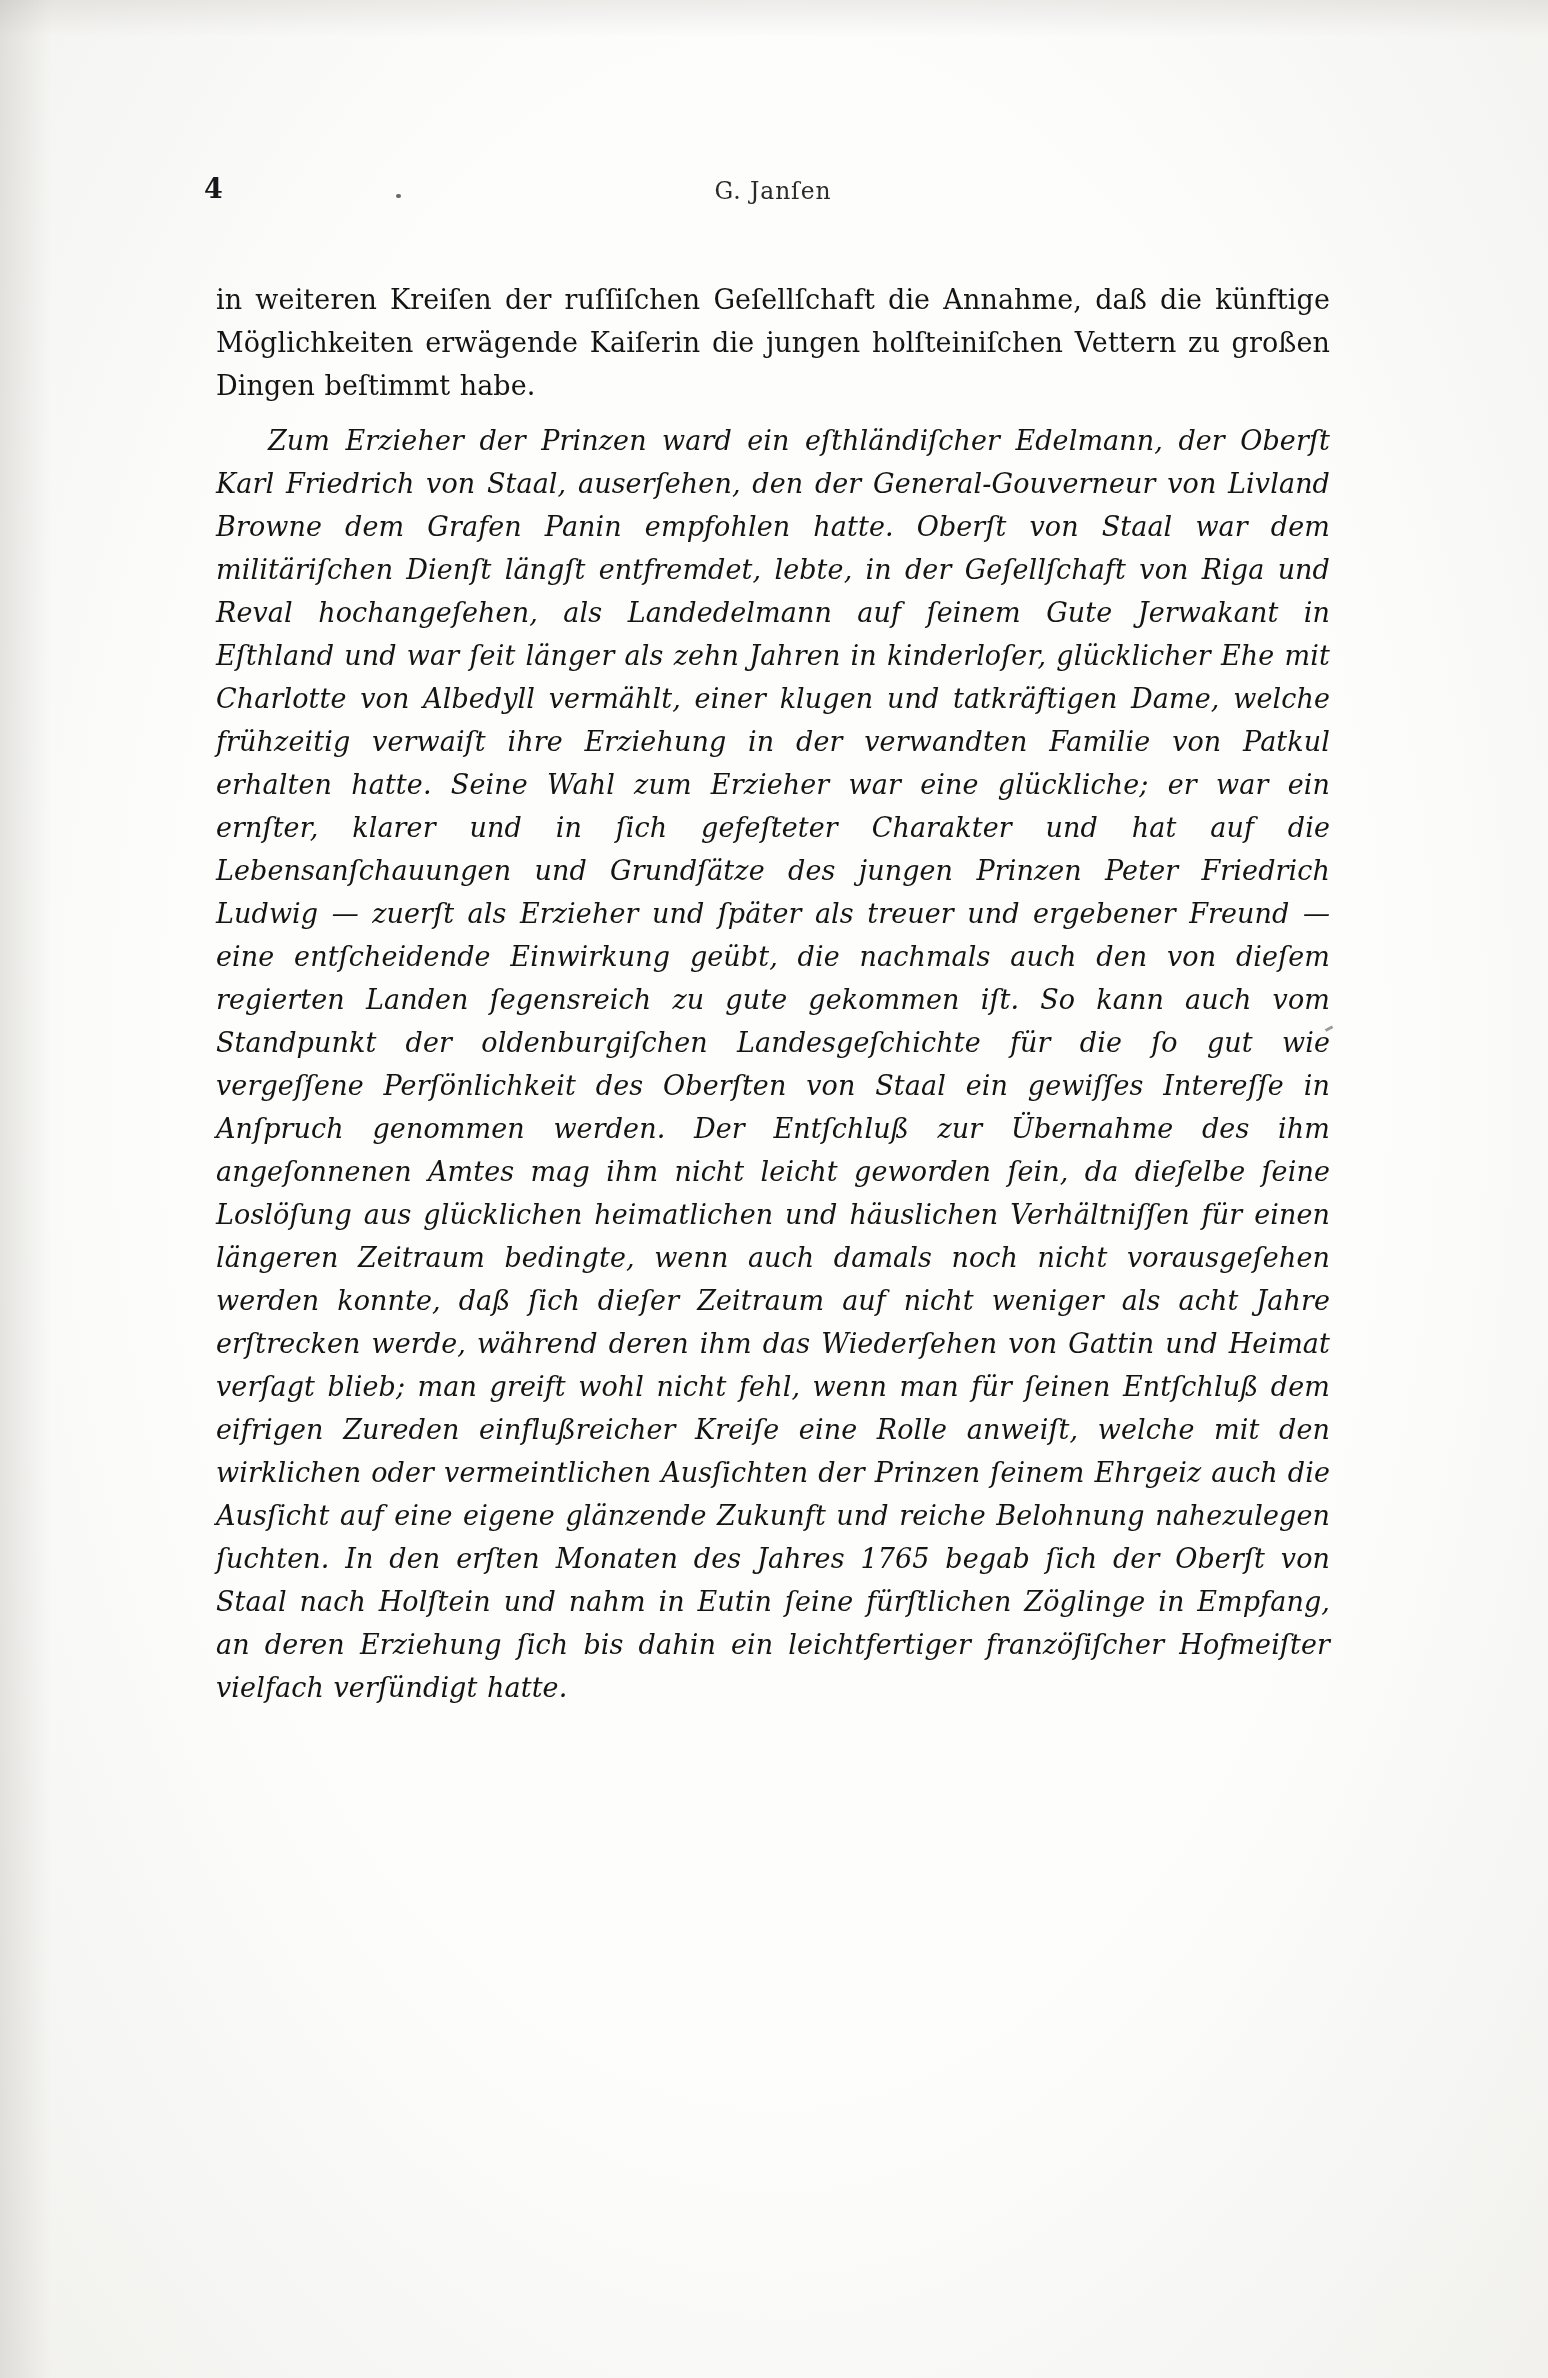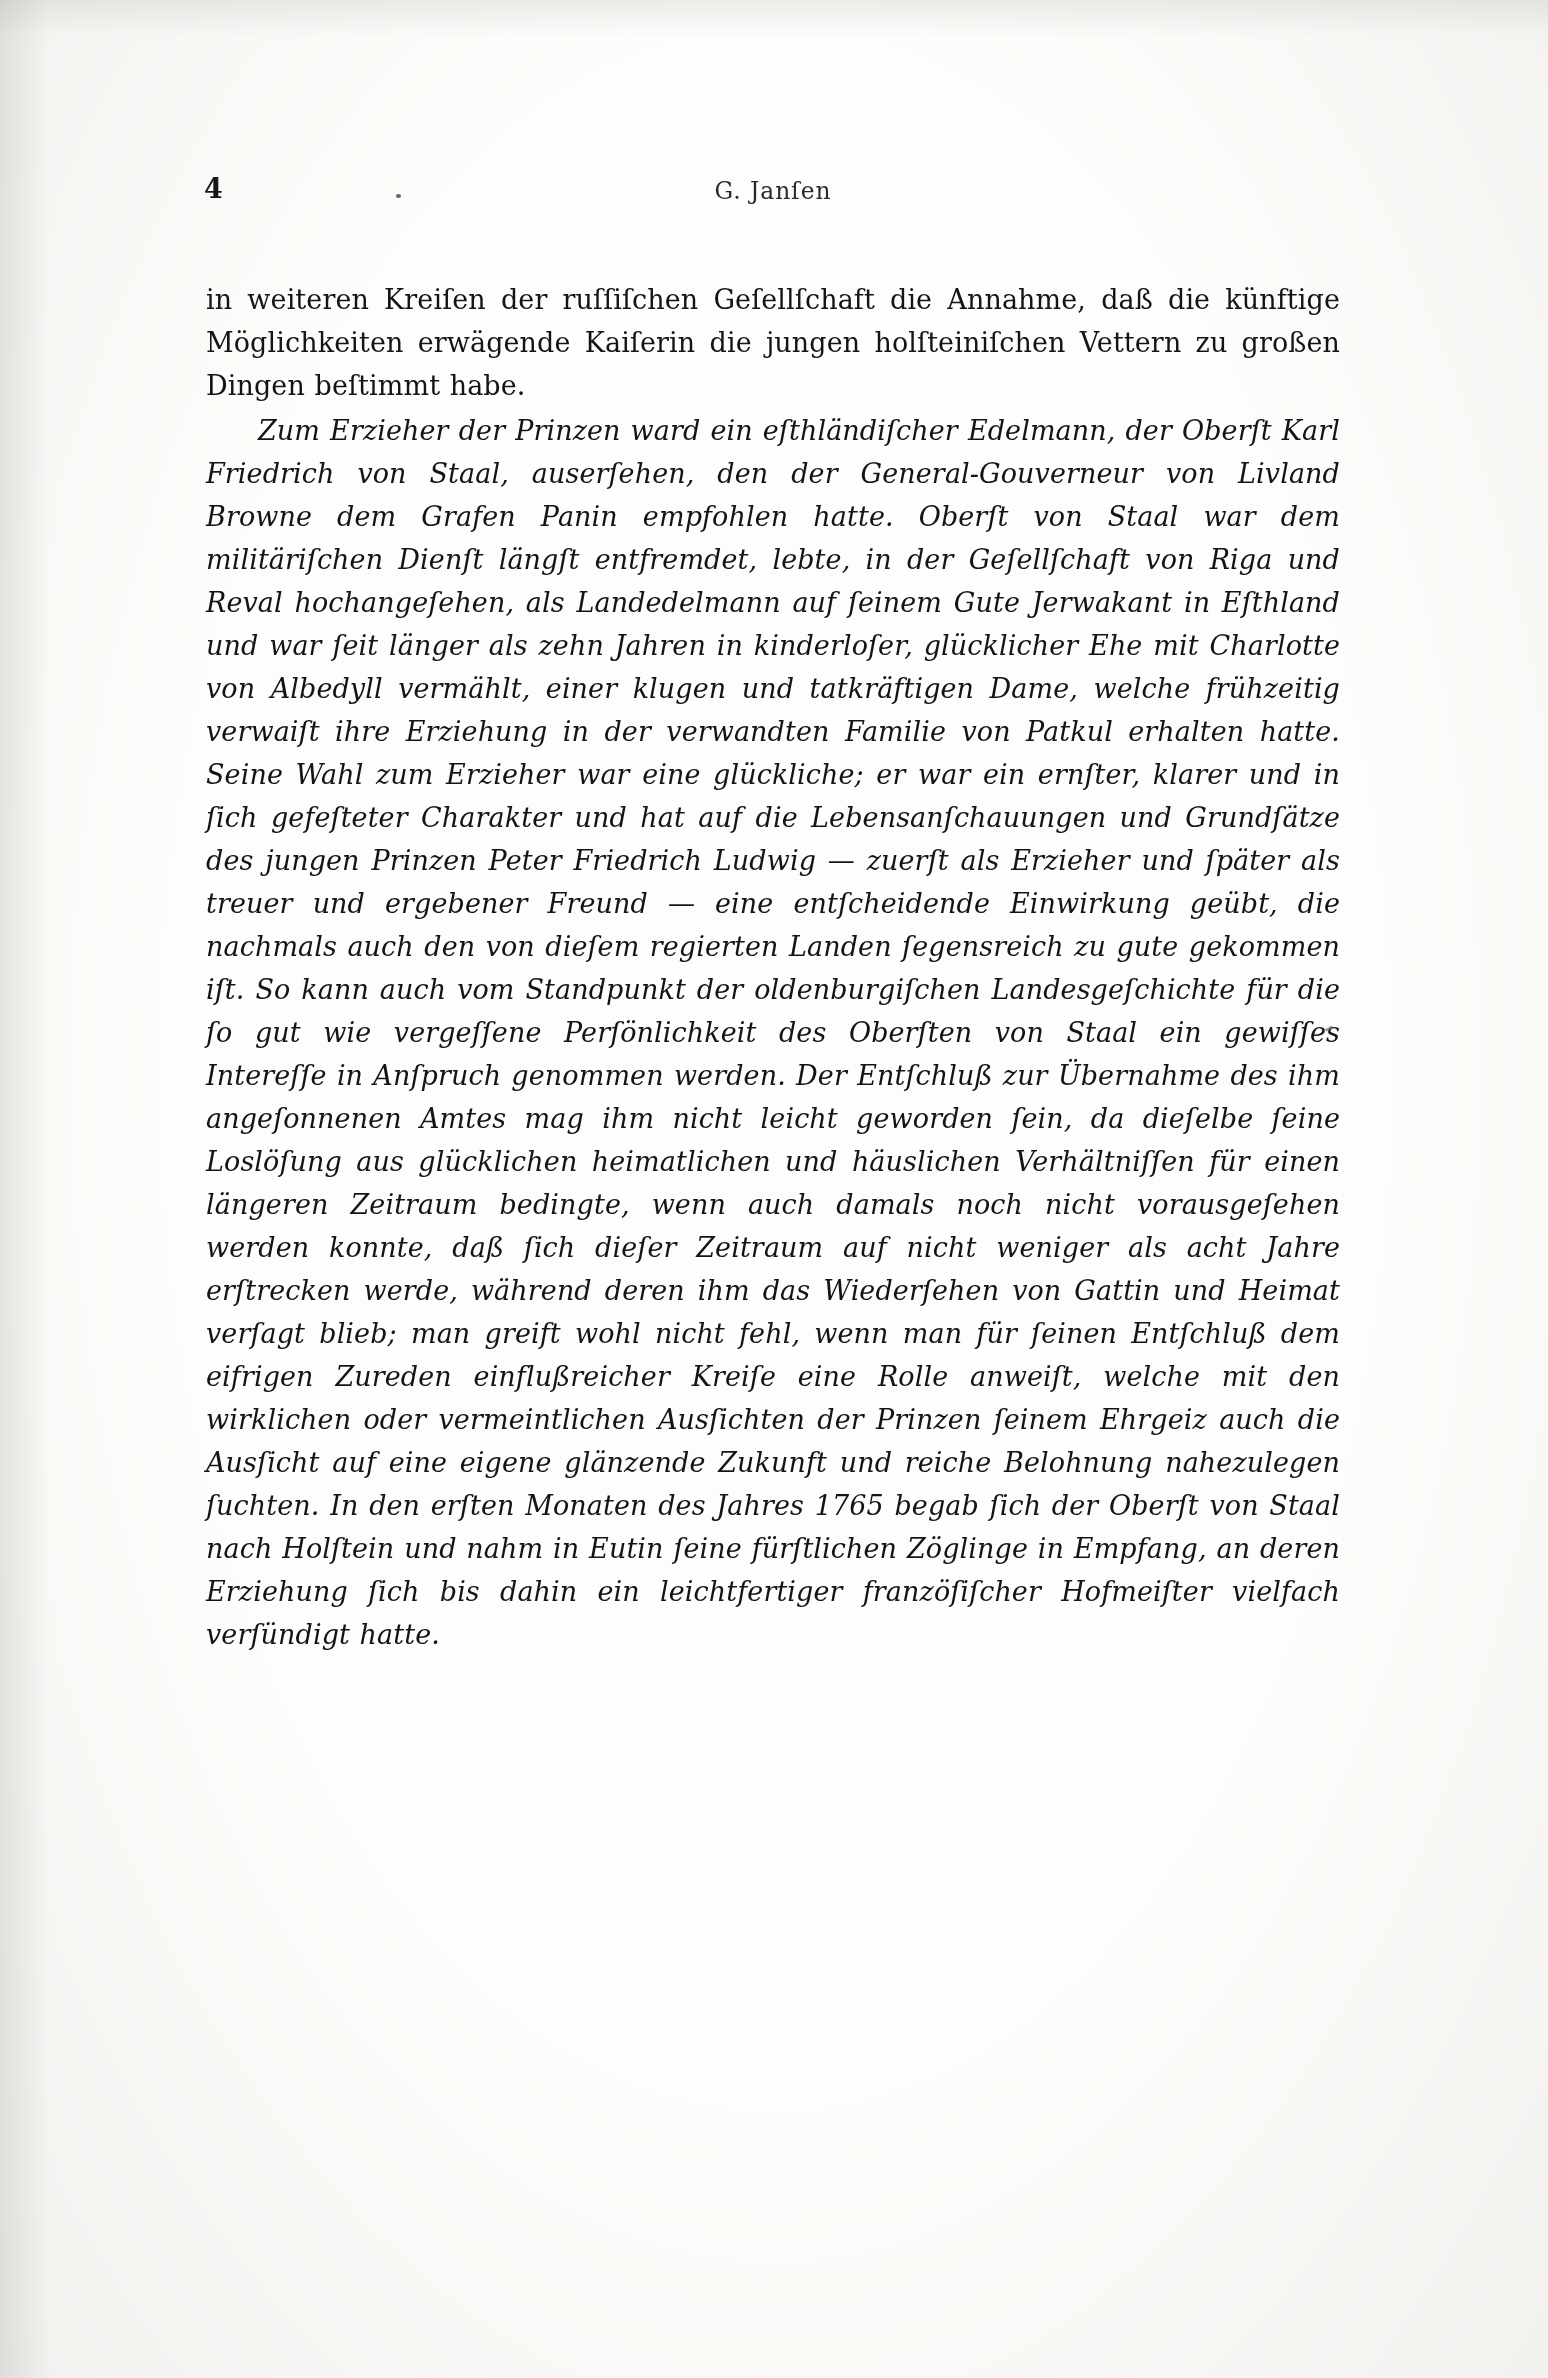--- a/index.html
+++ b/index.html
@@ -73,21 +73,21 @@
     font-family: "DejaVu Serif", serif;
     font-size: 27px;
     line-height: 43px;
     text-align: justify;
     text-justify: inter-word;
     color: #141416;
     letter-spacing: 0.1px;
     word-spacing: 0.9px;
   }
   .bodytext p {
-    margin: 2px;
+    margin: 12px;
   }
   .bodytext p.indent {
     text-indent: 52px;
     font-style: italic;
   }
   .bodytext p + p {
     margin-top: 0;
   }
   
   .stray-mark {

